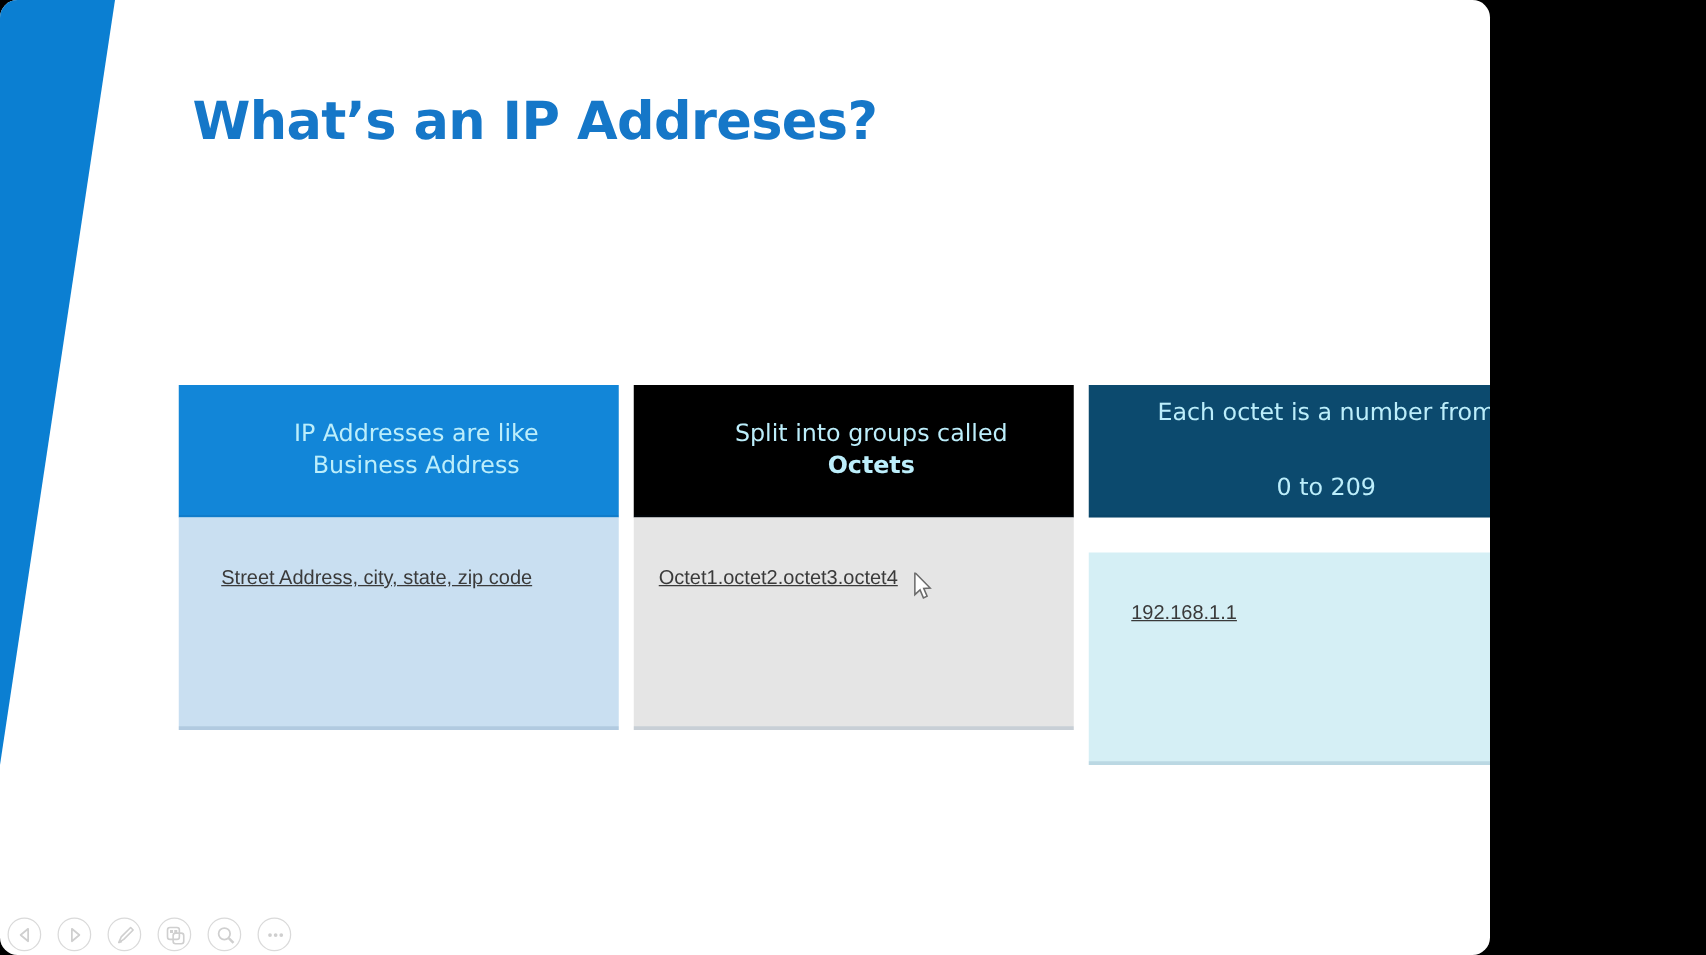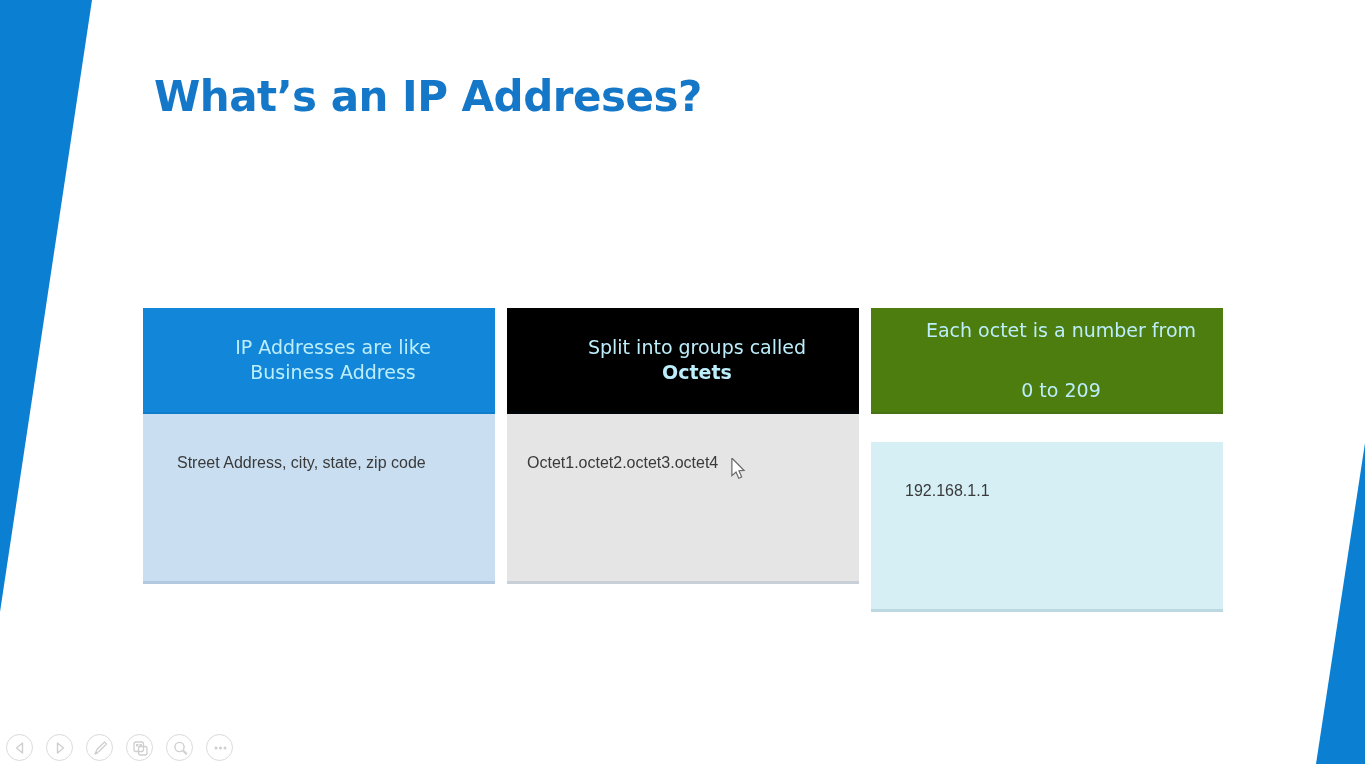--- a/index.html
+++ b/index.html
@@ -1,37 +1,37 @@
 <!DOCTYPE html>
 <html><head>
 <meta charset="utf-8">
 <style>
   html,body{margin:0;padding:0;background:#000;}
-  .stage{position:relative;width:1365px;height:764px;background:#ffffff;overflow:hidden;
-         font-family:"Liberation Sans",sans-serif;}
+  .stage{position:relative;width:1192px;height:764px;background:#ffffff;overflow:hidden;
+         font-family:"Liberation Sans",sans-serif;border-radius:14px;}
   
   .wedge{position:absolute;left:0;top:0;width:1365px;height:764px;pointer-events:none;}
   
   .title{position:absolute;left:154px;top:72px;width:900px;
          font-family:"DejaVu Sans","Liberation Sans",sans-serif;
          font-size:42px;font-weight:700;letter-spacing:-0.5px;color:#1577c8;}
   
   .cards{position:absolute;left:143px;top:308px;width:1080px;display:flex;gap:12px;}
   .card{width:352px;display:flex;flex-direction:column;}
   .card-header{height:104px;display:flex;flex-direction:column;align-items:center;justify-content:center;
                text-align:center;color:#bceefb;
                font-family:"DejaVu Sans","Liberation Sans",sans-serif;
                font-size:19px;line-height:25px;font-weight:400;
                border-bottom:2px solid rgba(0,40,80,0.10);padding-left:28px;}
   .card-body{height:170px;box-sizing:border-box;padding:36px 20px 0 34px;
              font-size:16px;line-height:25px;color:#3a3a3a;
-             border-bottom:3px solid rgba(70,110,150,0.18);}
+             border-bottom:3px solid rgba(70,110,150,0.18);text-decoration:underline;}
   .card1 .card-header{background:#1286d8;}
   .card2 .card-header{background:#000000;}
-  .card3 .card-header{background:#4d7c0f;gap:35px;}
+  .card3 .card-header{background:#0c4a6e;gap:35px;}
   .card1 .card-body{background:#c9dff1;}
   .card2 .card-body{background:#e5e5e5;padding-left:20px;}
   .card3 .card-body{background:#d5eff5;margin-top:28px;}
   .hl2-bold{font-weight:700;}
   
   .toolbar{position:absolute;left:6px;bottom:3px;display:flex;gap:13px;}
   .tb-btn{width:27px;height:27px;border-radius:50%;border:1.5px solid #dadada;background:transparent;
           box-sizing:border-box;display:flex;align-items:center;justify-content:center;padding:0;cursor:pointer;}
   .tb-btn svg{display:block;}
   

